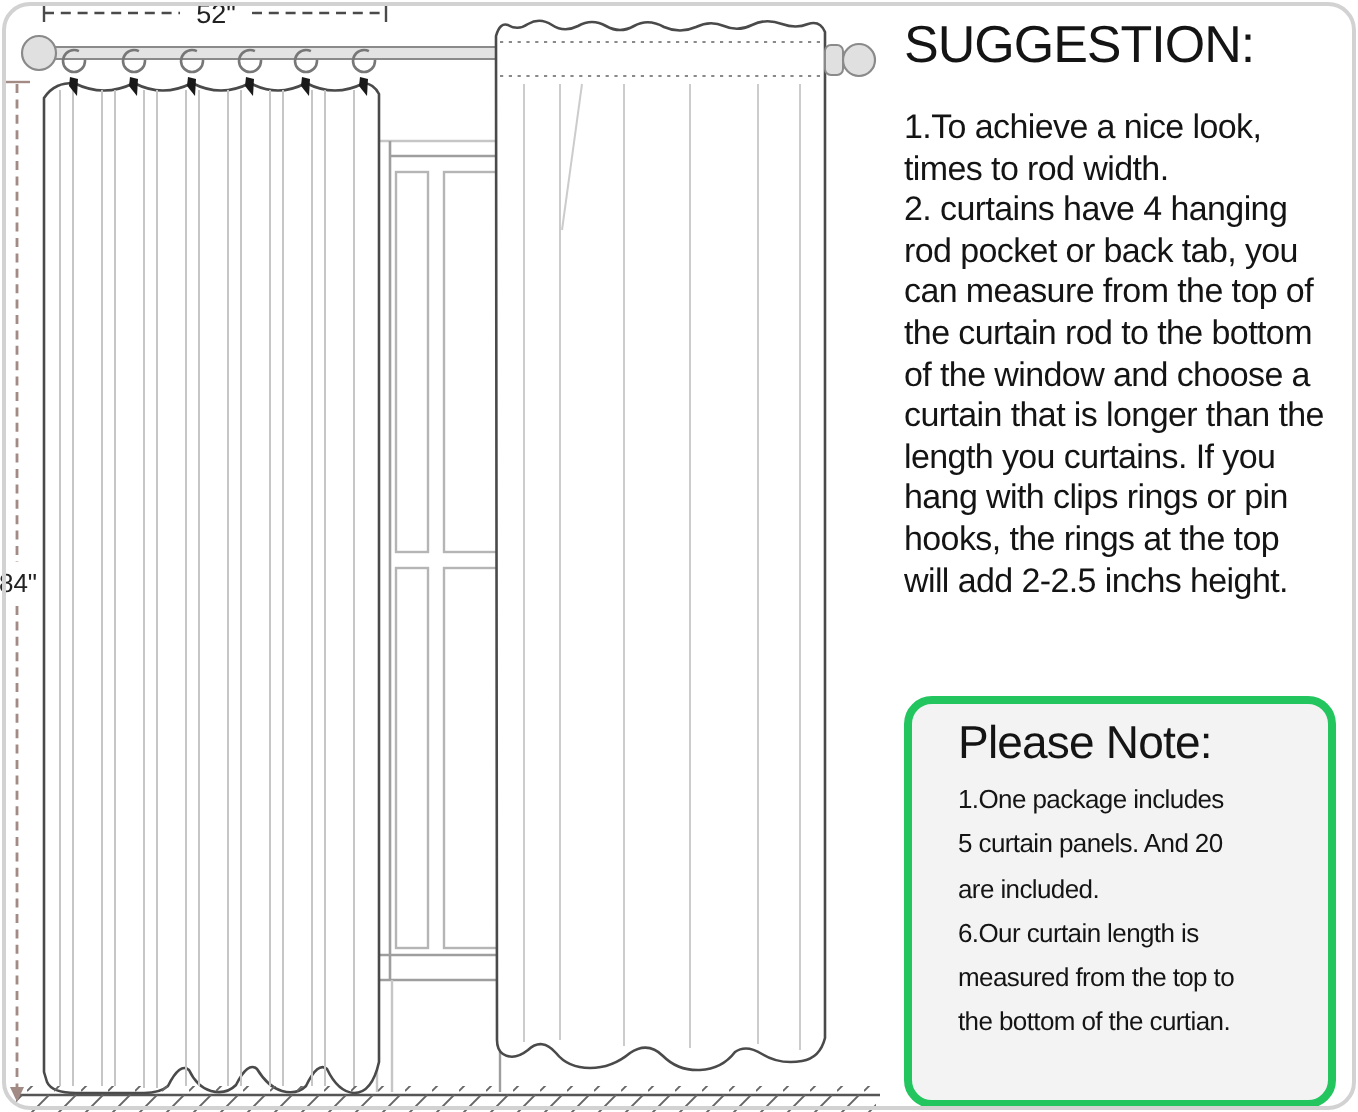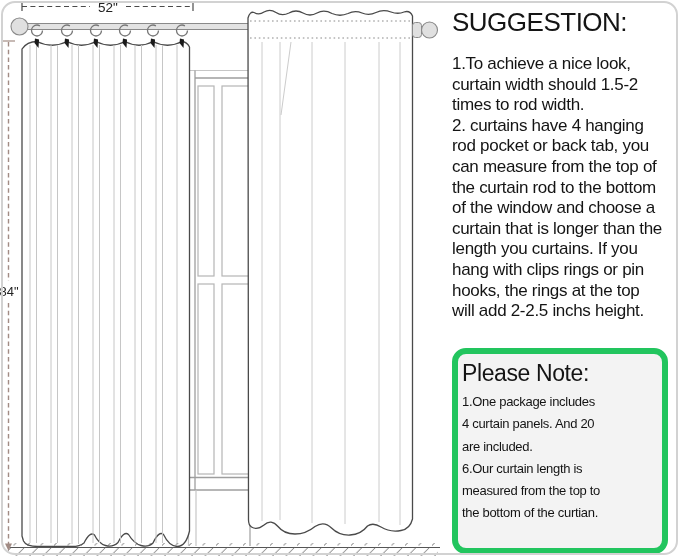--- a/index.html
+++ b/index.html
@@ -4,21 +4,21 @@
 <style>
   html,body{margin:0;padding:0;background:#fff;}
   .page{position:relative;width:679px;height:556px;background:#ffffff;overflow:hidden;
         font-family:"Liberation Sans",sans-serif;color:#141414;}
   .frame-border{position:absolute;inset:1px;border:2px solid #d2d2d2;border-radius:14px;pointer-events:none;}
   .diagram{position:absolute;left:0;top:0;}
   .info{position:absolute;left:452px;top:6px;width:226px;}
   .sg-title{margin:0 0 16px 0;font-size:26px;font-weight:normal;letter-spacing:-0.5px;line-height:32px;}
   .txt-line{font-size:17px;line-height:20.6px;white-space:nowrap;letter-spacing:-0.3px;}
   .note{position:absolute;left:0;top:342px;width:216px;height:206px;box-sizing:border-box;
-        background:#f3f3f3;border:6px solid #22c55e;border-radius:14px;padding:5px 4px;}
+        background:#f3f3f3;border:4px solid #22c55e;border-radius:14px;padding:5px 23px;}
   .note-title{margin:0 0 3px 0;font-size:23px;font-weight:normal;letter-spacing:-0.4px;line-height:29px;}
   .note .txt-line{font-size:13px;line-height:22.3px;}
   svg text{font-family:"Liberation Sans",sans-serif;}
 </style>
 </head>
 <body>
 
 <div class="page">
 
   <svg class="diagram" width="452" height="556" viewBox="0 0 452 556">
@@ -143,38 +143,37 @@
       <line x1="8.5" y1="303" x2="8.5" y2="544" stroke-dasharray="4.5 3.2"></line>
     </g>
     <path d="M8.5,551 L5,543.5 L12,543.5 Z" fill="#a18b84"></path>
     <text x="9" y="296" text-anchor="middle" font-size="13" fill="#222222">84"</text>
   </svg>
 
   <div class="info">
     <h1 class="sg-title">SUGGESTION:</h1>
     <div>
       <div class="txt-line">1.To achieve a nice look,</div>
-      <div class="txt-line">curtain width should 1.5-2</div>
       <div class="txt-line">times to rod width.</div>
       <div class="txt-line">2. curtains have 4 hanging</div>
       <div class="txt-line">rod pocket or back tab, you</div>
       <div class="txt-line">can measure from the top of</div>
       <div class="txt-line">the curtain rod to the bottom</div>
       <div class="txt-line">of the window and choose a</div>
       <div class="txt-line">curtain that is longer than the</div>
       <div class="txt-line">length you curtains. If you</div>
       <div class="txt-line">hang with clips rings or pin</div>
       <div class="txt-line">hooks, the rings at the top</div>
       <div class="txt-line">will add 2-2.5 inchs height.</div>
     </div>
 
     <div class="note">
       <h2 class="note-title">Please Note:</h2>
       <div class="txt-line">1.One package includes</div>
-      <div class="txt-line">4 curtain panels. And 20</div>
+      <div class="txt-line">5 curtain panels. And 20</div>
       <div class="txt-line">are included.</div>
       <div class="txt-line">6.Our curtain length is</div>
       <div class="txt-line">measured from the top to</div>
       <div class="txt-line">the bottom of the curtian.</div>
     </div>
   </div>
 
   <div class="frame-border"></div>
 </div>
 

